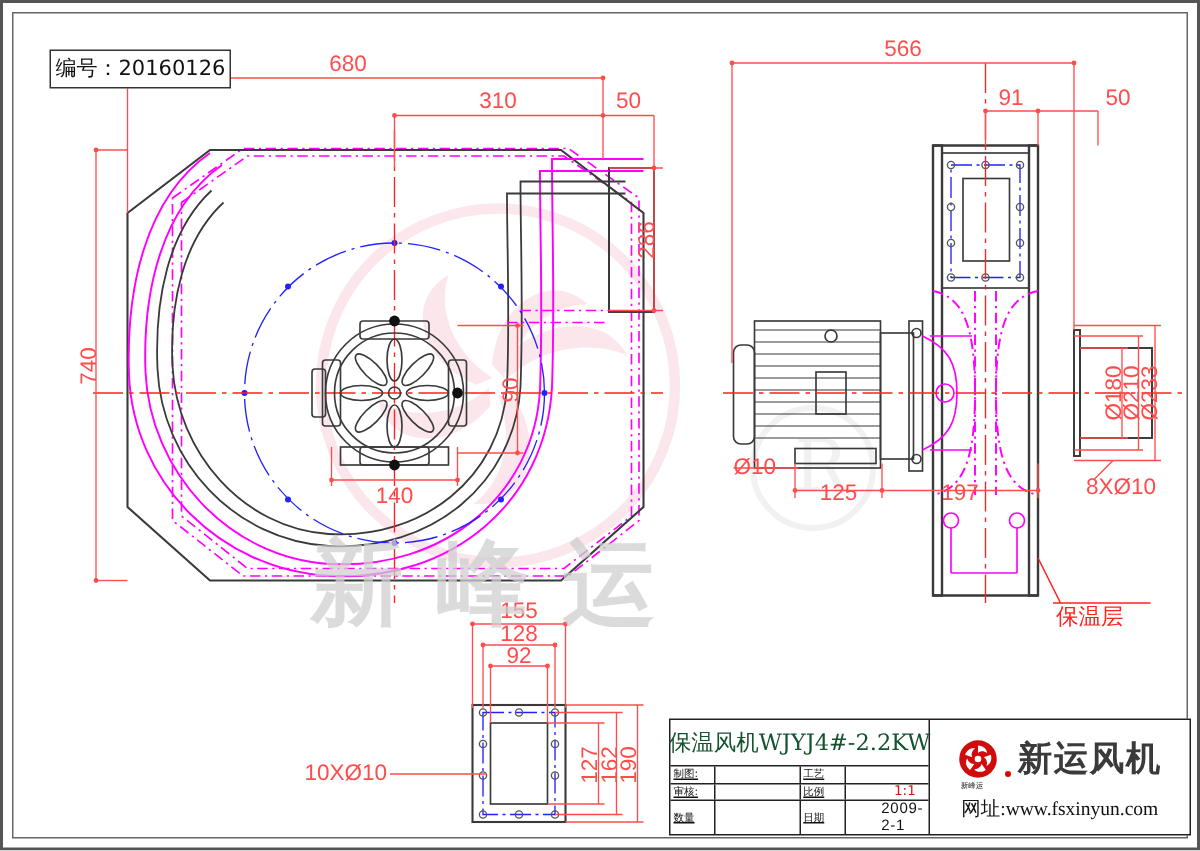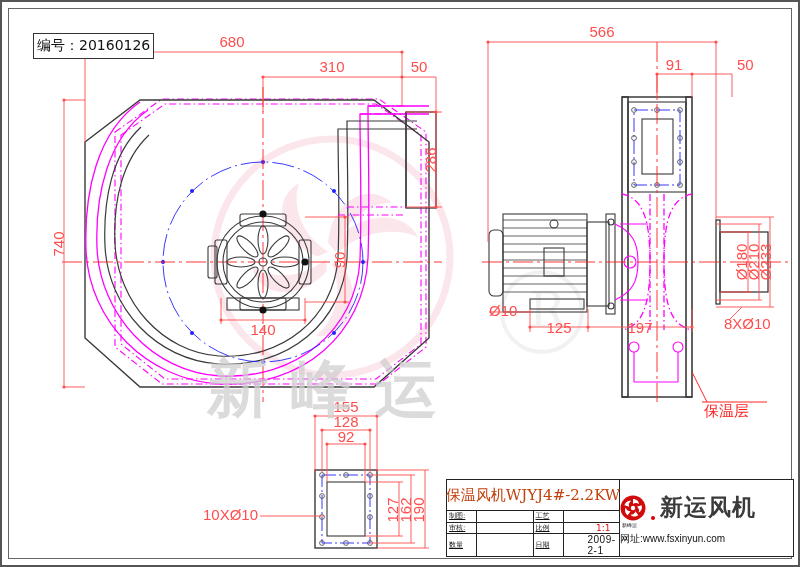--- a/index.html
+++ b/index.html
@@ -22,42 +22,42 @@
   .wm{position:absolute;color:#cfcfcf;opacity:.75;z-index:1;
       font-family:"DejaVu Sans",sans-serif;font-weight:bold;user-select:none;}
   #wm-text{left:205px;top:345px;font-size:62px;letter-spacing:22px;}
   
   #titleblock{position:absolute;left:444px;top:477px;width:348px;height:78px;
      border:1px solid #222;background:#fff;display:flex;z-index:8;
      box-sizing:border-box;}
   #tb-left{width:173px;border-right:1px solid #222;display:flex;
      flex-direction:column;box-sizing:border-box;}
   #tb-title{height:30px;display:flex;align-items:center;justify-content:center;
-     border-bottom:1px solid #222;font-size:15px;color:#c2410c;white-space:nowrap;
+     border-bottom:1px solid #222;font-size:15px;color:#14532d;white-space:nowrap;
      font-family:"DejaVu Serif",serif;}
   .tbrow{flex:1;display:flex;border-bottom:1px solid #222;}
   .tbrow:last-child{border-bottom:none;}
   .tbc{border-right:1px solid #222;display:flex;align-items:center;
        justify-content:center;font-size:7px;color:#111;box-sizing:border-box;
        font-family:"DejaVu Sans",sans-serif;overflow:hidden;}
   .tbc:last-child{border-right:none;}
   .lbl{width:30px;padding-left:2px;justify-content:flex-start;text-decoration:underline;}
   .val{flex:1;margin-left:24px;}
   .val.red{color:#e01010;font-size:9px;}
   .val.date{font-size:10px;letter-spacing:.5px;font-family:Liberation Sans, sans-serif;}
-  #tb-right{flex:1;display:flex;flex-direction:column;
+  #tb-right{flex:1;display:flex;flex-direction:column;align-items:center;
      justify-content:center;position:relative;}
   #logorow{display:flex;align-items:center;gap:5px;margin-top:2px;}
   #logomark{position:relative;width:26px;height:26px;}
   #brandname{font-size:23px;color:#3a3a3a;font-family:"DejaVu Serif",serif;
      letter-spacing:1px;font-weight:bold;}
   #logosub{position:absolute;left:2px;top:27px;font-size:5px;color:#111;
      font-family:"DejaVu Sans",sans-serif;}
-  #weburl{margin-top:9px;font-size:10px;color:#111;
-     font-family:Liberation Sans, sans-serif;}
+  #weburl{margin-top:9px;font-size:13px;color:#111;
+     font-family:Liberation Serif, serif;}
   #reddot{width:4px;height:4px;border-radius:50%;background:#d00;
      align-self:flex-end;margin-bottom:3px;}
 </style>
 </head>
 <body>
 
 <div id="sheet">
   <div id="inner"></div>
 
   <div class="wm" id="wm-text">新峰运</div>

